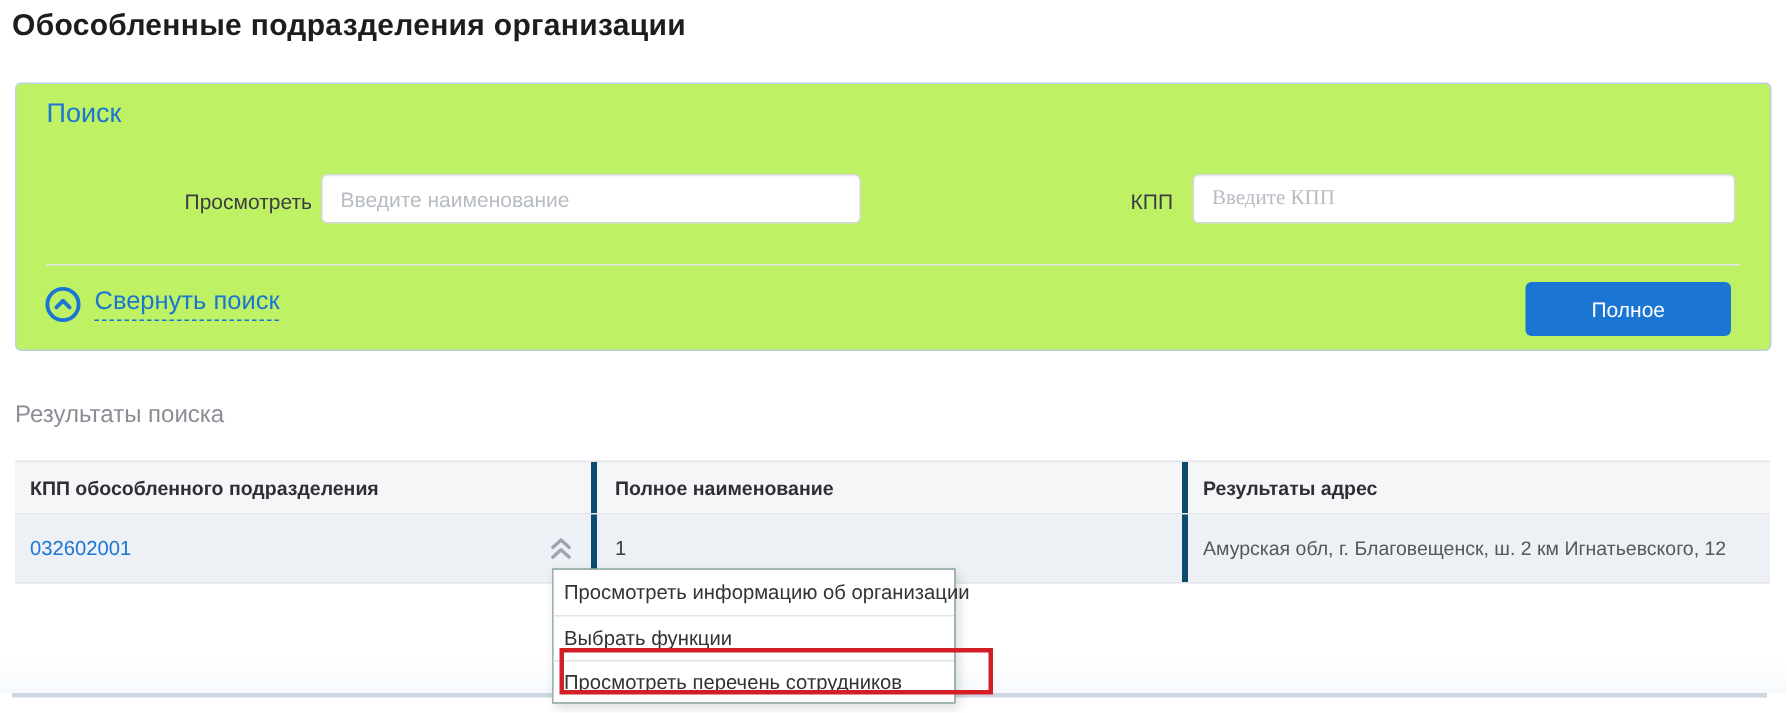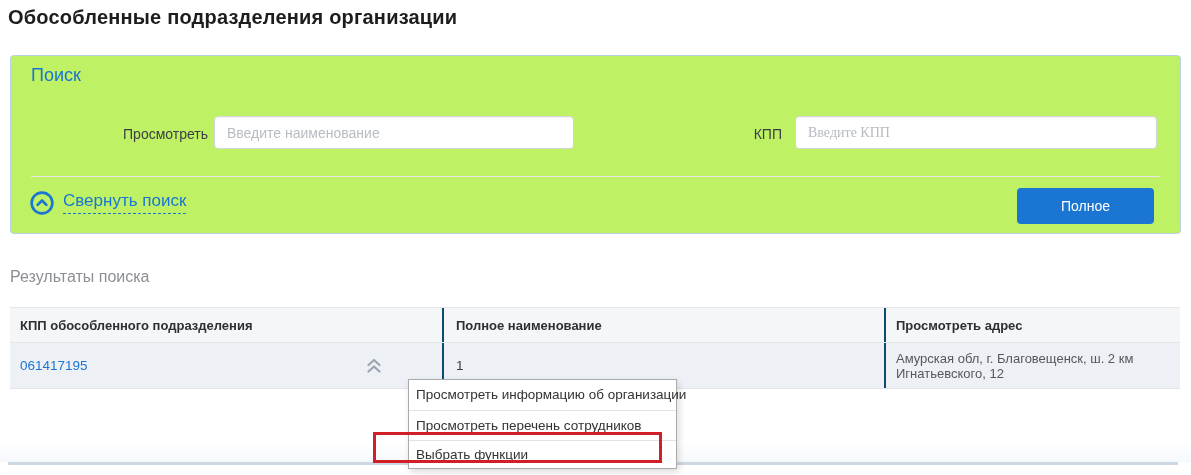--- a/index.html
+++ b/index.html
@@ -55,34 +55,34 @@
   .results-table { position: absolute; left: 10px; top: 307px; width: 1170px; }
   .t-head {
     display: flex; height: 36px; background: #f4f6f8;
     border-top: 1px solid #e3e6ea; border-bottom: 1px solid #e2e5e9;
   }
   .t-row {
     display: flex; height: 46px; background: #edf0f4;
     border-bottom: 1px solid #e2e5e9;
   }
   .cell { display: flex; align-items: center; height: 100%; }
-  .cell + .cell { border-left: 2px solid #0c4a6e; margin-left: 48px; }
+  .cell + .cell { border-left: 4px solid #0c4a6e; }
   .col1 { width: 384px; padding: 0 10px; }
   .col2 { width: 394px; padding: 0 12px; }
   .col3 { flex: 1; padding: 0 10px; }
   .th { font-size: 13px; font-weight: bold; color: #2e2f34; }
   .kpp-cell { justify-content: space-between; }
   .kpp-link { color: #1b75d2; font-size: 13.5px; text-decoration: none; cursor: pointer; }
   .name-text { font-size: 13.5px; color: #3a3b40; }
   .addr-text { font-size: 13px; color: #56575c; }
   .row-collapse-icon { cursor: pointer; display: flex; align-items: center; }
 
   
   .context-menu {
-    position: absolute; left: 408px; top: 379px; width: 269px;
+    position: absolute; left: 368px; top: 379px; width: 269px;
     background: #14b8a6; border: 1px solid #ababab;
     box-shadow: 2px 3px 7px rgba(0,0,0,0.14); z-index: 5;
   }
   .menu-item {
     height: 30px; line-height: 29px; padding-left: 7px;
     font-size: 13.5px; color: #333333; cursor: pointer; background: #fff;
     white-space: nowrap;
   }
   .menu-item + .menu-item { border-top: 1px solid #e3e3e3; }
   .menu-item:last-child { height: 28px; line-height: 27px; }
@@ -133,40 +133,40 @@
 
   <button class="find-button">Полное</button>
 </section>
 
 <div class="results-title">Результаты поиска</div>
 
 <div class="results-table">
   <div class="t-head">
     <div class="cell col1 th">КПП обособленного подразделения</div>
     <div class="cell col2 th">Полное наименование</div>
-    <div class="cell col3 th">Просмотреть адрес</div>
+    <div class="cell col3 th">Результаты адрес</div>
   </div>
   <div class="t-row">
     <div class="cell col1 kpp-cell">
-      <a class="kpp-link">061417195</a>
+      <a class="kpp-link">032602001</a>
       <span class="row-collapse-icon">
         <svg width="20" height="19" viewBox="0 0 20 19">
           <polyline points="4.5,9 10,4 15.5,9" fill="none" stroke="#9aa5b1" stroke-width="2.2" stroke-linecap="round" stroke-linejoin="round"></polyline>
           <polyline points="4.5,15.5 10,10.5 15.5,15.5" fill="none" stroke="#9aa5b1" stroke-width="2.2" stroke-linecap="round" stroke-linejoin="round"></polyline>
         </svg>
       </span>
     </div>
     <div class="cell col2">
       <span class="name-text">1</span>
     </div>
     <div class="cell col3">
       <span class="addr-text">Амурская обл, г. Благовещенск, ш. 2 км Игнатьевского, 12</span>
     </div>
   </div>
 </div>
 
 <div class="context-menu">
   <div class="menu-item">Просмотреть информацию об организации</div>
+  <div class="menu-item">Выбрать функции</div>
   <div class="menu-item">Просмотреть перечень сотрудников</div>
-  <div class="menu-item">Выбрать функции</div>
 </div>
 
 <div class="annotation-box"></div>
 
 </body></html>

